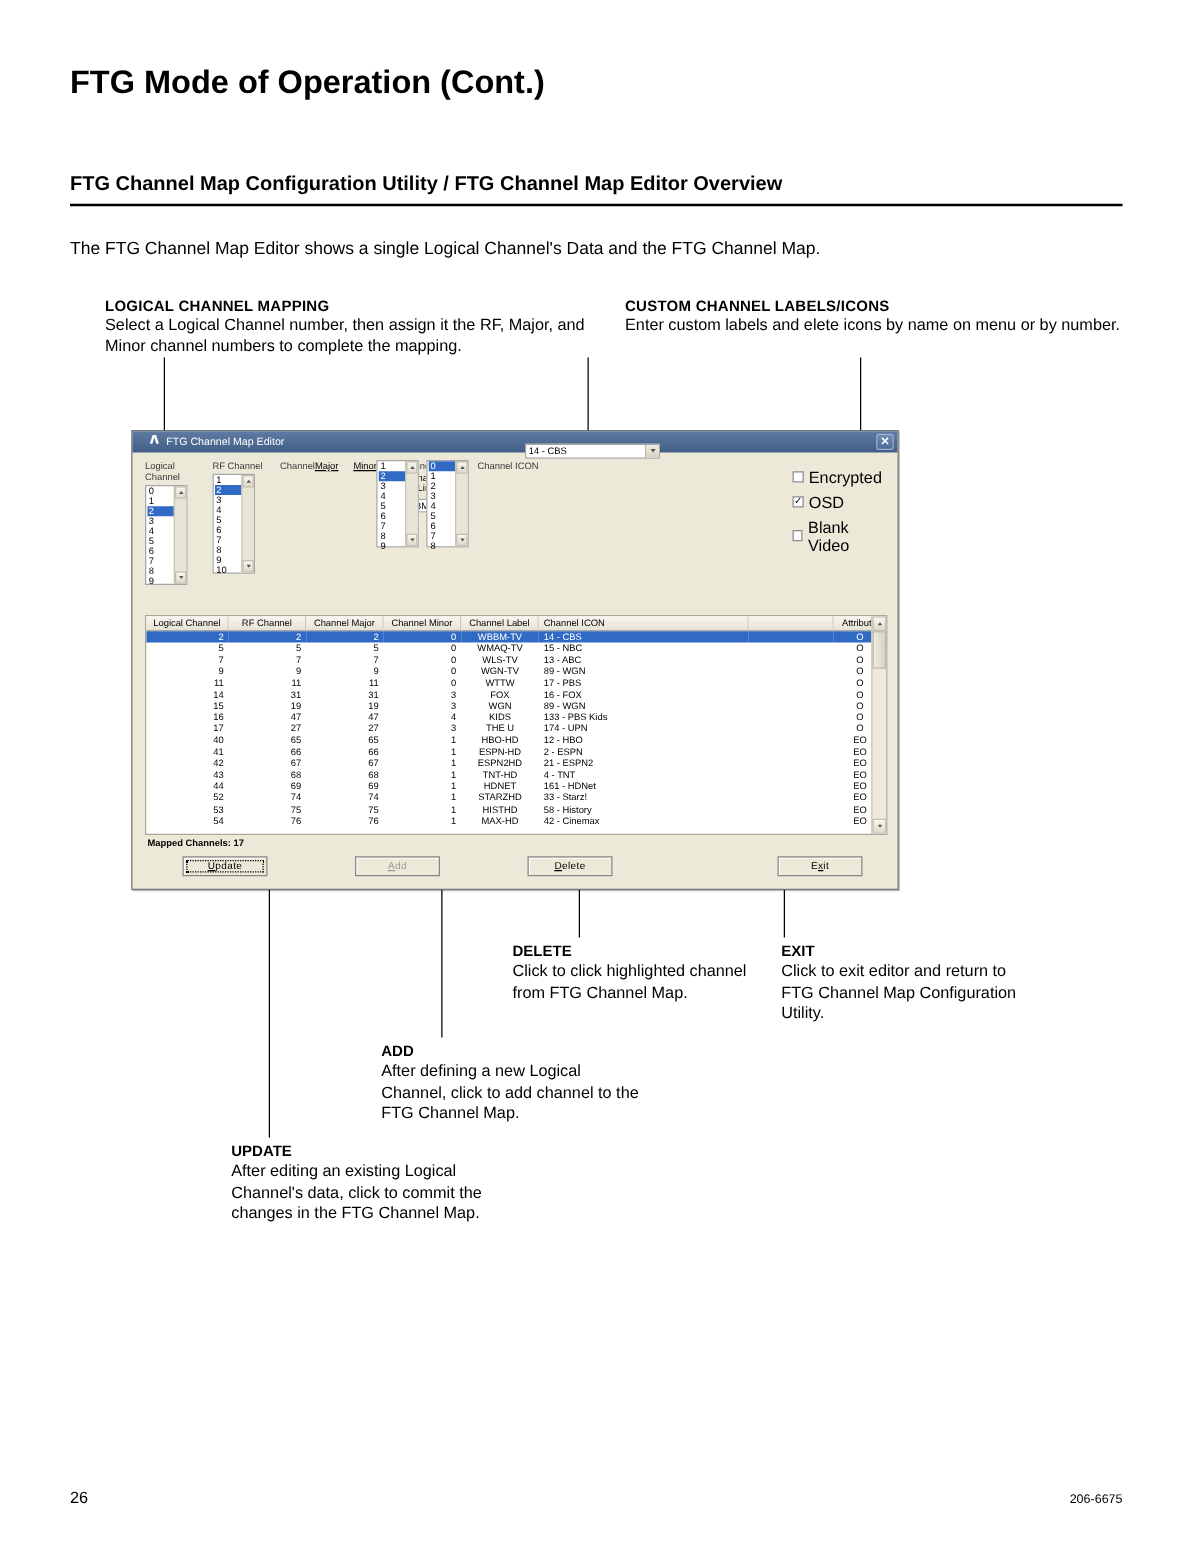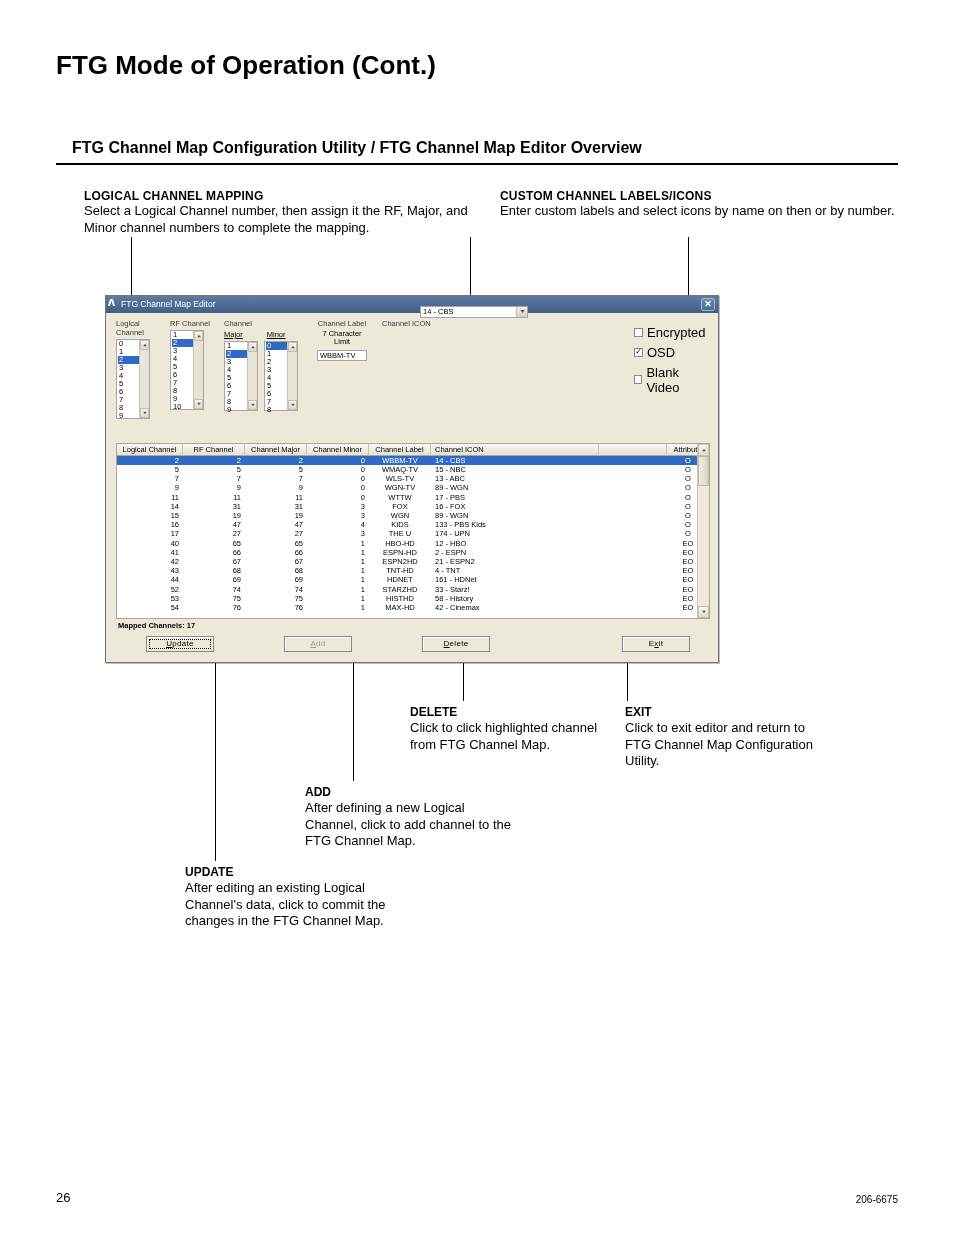--- a/index.html
+++ b/index.html
@@ -5,21 +5,21 @@
   * { box-sizing: border-box; }
   body {
     font-family: Arial, Helvetica, sans-serif;
     margin: 0;
     padding: 50px 56px;
     width: 954px;
     color: #000;
     font-size: 13px;
   }
   h1 { font-size: 26px; font-weight: bold; margin: 0 0 58px 0; }
-  h2 { font-size: 16px; font-weight: bold; margin: 0 0 6px 16px; }
+  h2 { font-size: 16px; font-weight: bold; margin: 0 0 6px 0; }
   .hr { height: 2px; background: #000; margin-bottom: 24px; }
   p { margin: 0; line-height: 1.35; }
   .intro { font-size: 14px; margin-bottom: 30px; }
 
   .callouts-top {
     display: flex;
     gap: 18px;
     padding-left: 28px;
     margin-bottom: 0;
     justify-content: center;
@@ -46,21 +46,21 @@
     font-family: "Tahoma", Arial, sans-serif;
     font-size: 7.5px;
     box-shadow: 1px 1px 0 rgba(0,0,0,.25);
   }
   .titlebar {
     background: linear-gradient(#5f7ba3, #405e86);
     color: #fff;
     display: flex;
     align-items: center;
     justify-content: space-between;
-    padding: 2px 3px 2px 0;
+    padding: 2px 3px 2px 12px;
     font-size: 8.5px;
     height: 17px;
   }
   .titlebar .tb-left { display:flex; align-items:center; gap:5px; }
   .corner-icon {
     width:10px; height:10px;
     display:inline-block;
     position: relative;
   }
   .corner-icon::before, .corner-icon::after {
@@ -95,22 +95,22 @@
     background:#e8e5d6; border-left:1px solid #c9c5b3;
     display:flex; flex-direction:column; justify-content:space-between;
   }
   .sb-arrow {
     height:10px; display:flex; align-items:center; justify-content:center;
     background:linear-gradient(#f8f7f1,#dedacb);
     border:1px solid #c4c0b0;
   }
   .sb-arrow svg { width:6px; height:6px; }
 
-  .channel-sub { display:flex; flex-direction:column; }
-  .sub-labels { display:flex; gap:24px; font-size:7.5px; margin-bottom:2px;text-decoration:underline; }
+  .channel-sub { display:flex; }
+  .sub-labels { display:flex; gap:12px; font-size:7.5px; margin-bottom:2px;text-decoration:underline; }
 
   .label-stack { text-align:center; font-size:7.5px; line-height:8px; }
   .inset-field {
     background:#fff; border:1px solid #a6a6a6; width:50px; height:11px;
     font-size:7.5px; padding:0 2px; display:flex; align-items:center;
   }
   .cbline { display:flex; align-items:center; gap:4px; margin-bottom:5px; font-size:13px; }
   .cb {
     width:9px; height:9px; border:1px solid #888; background:#fff;
     display:inline-flex; align-items:center; justify-content:center;
@@ -226,29 +226,30 @@
 </head>
 <body>
 
 <div class="page-wrap">
 
 <h1>FTG Mode of Operation (Cont.)</h1>
 
 <h2>FTG Channel Map Configuration Utility / FTG Channel Map Editor Overview</h2>
 <div class="hr"></div>
 
+<p class="intro">The FTG Channel Map Editor shows a single Logical Channel's Data and the FTG Channel Map.</p>
 
 <div class="callouts-top">
   <div>
     <div class="co-title">LOGICAL CHANNEL MAPPING</div>
     <p class="co-body">Select a Logical Channel number, then assign it the RF, Major, and Minor channel numbers to complete the mapping.</p>
   </div>
   <div>
     <div class="co-title">CUSTOM CHANNEL LABELS/ICONS</div>
-    <p class="co-body">Enter custom labels and select icons by name on then or by number.</p>
+    <p class="co-body">Enter custom labels and elete icons by name on menu or by number.</p>
   </div>
 </div>
 
 <div class="leaders-top">
   <div class="v1"></div>
       <div class="v2"></div>
       <div class="v3"></div>
 </div>
 
 <div class="dialog">

